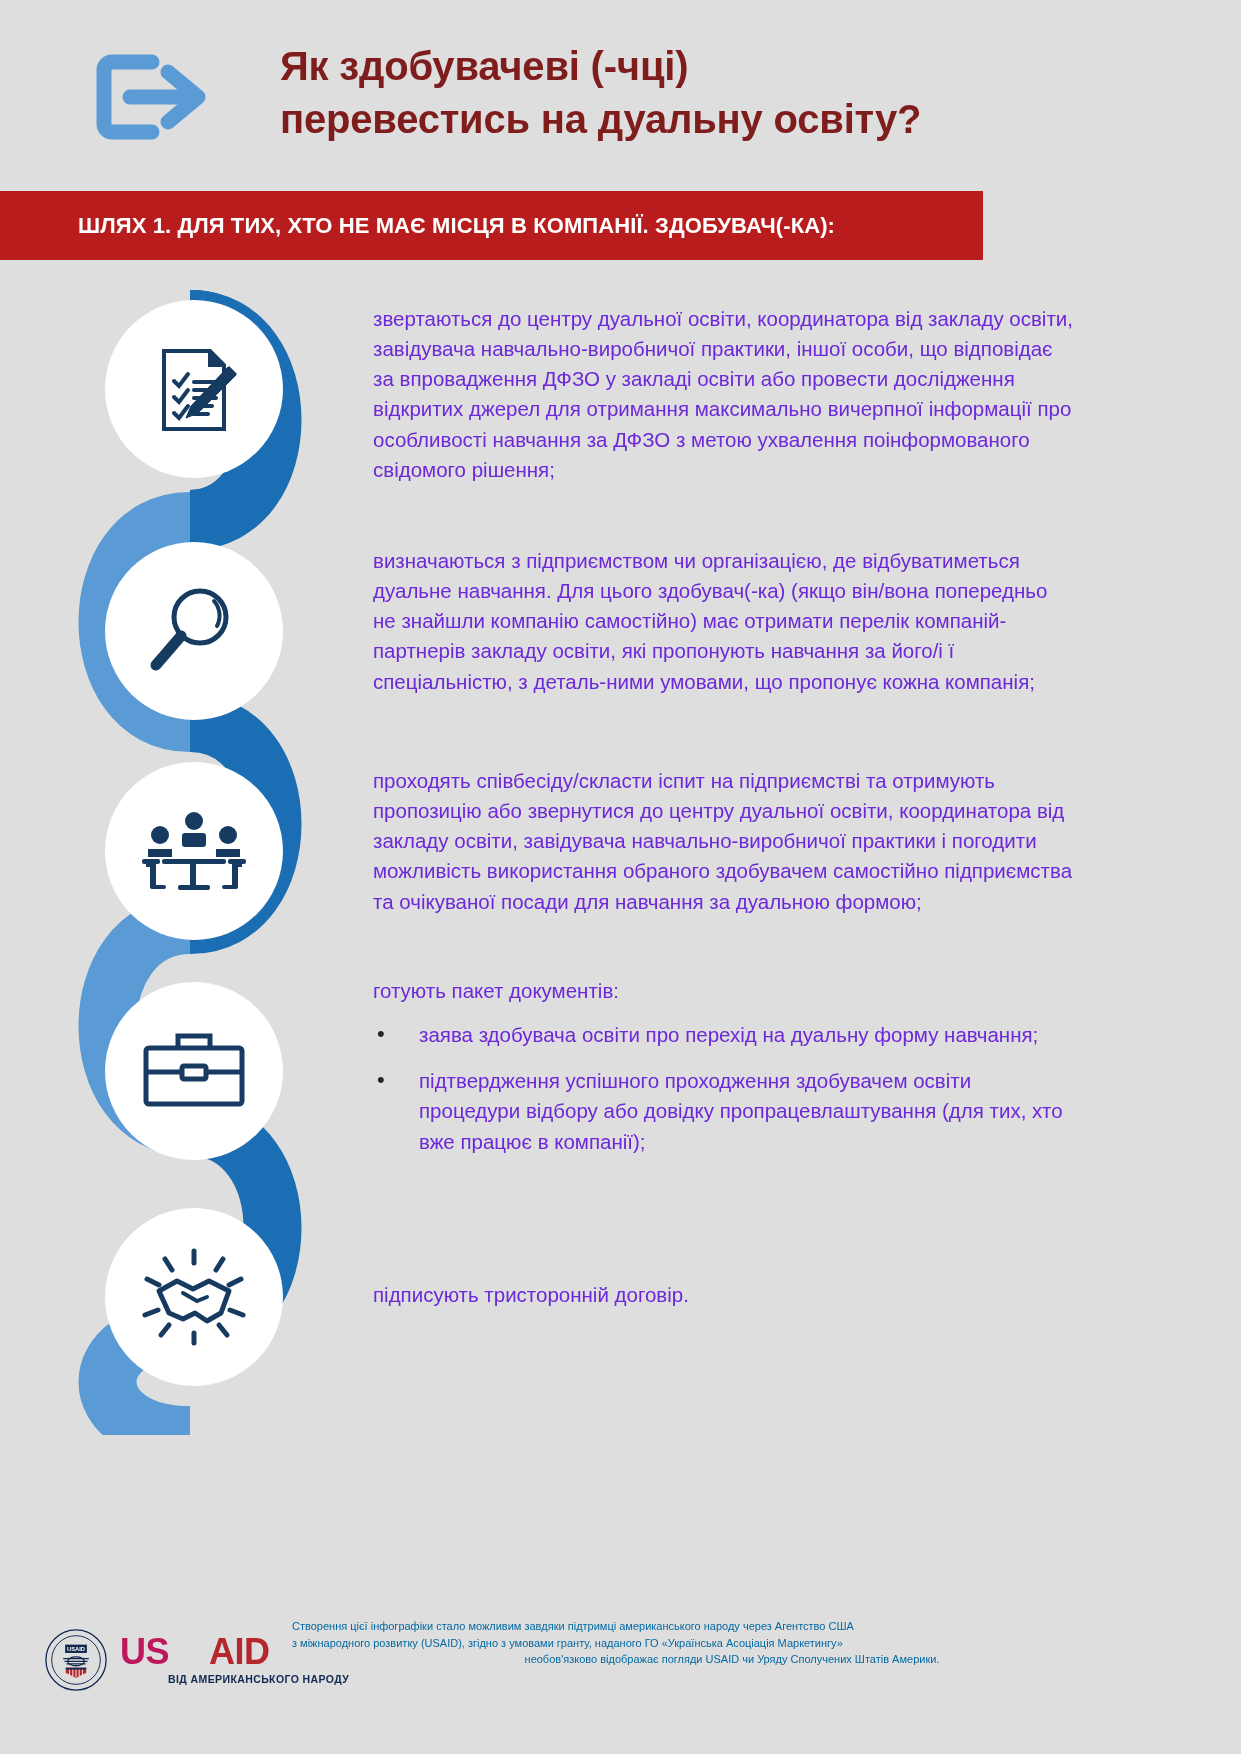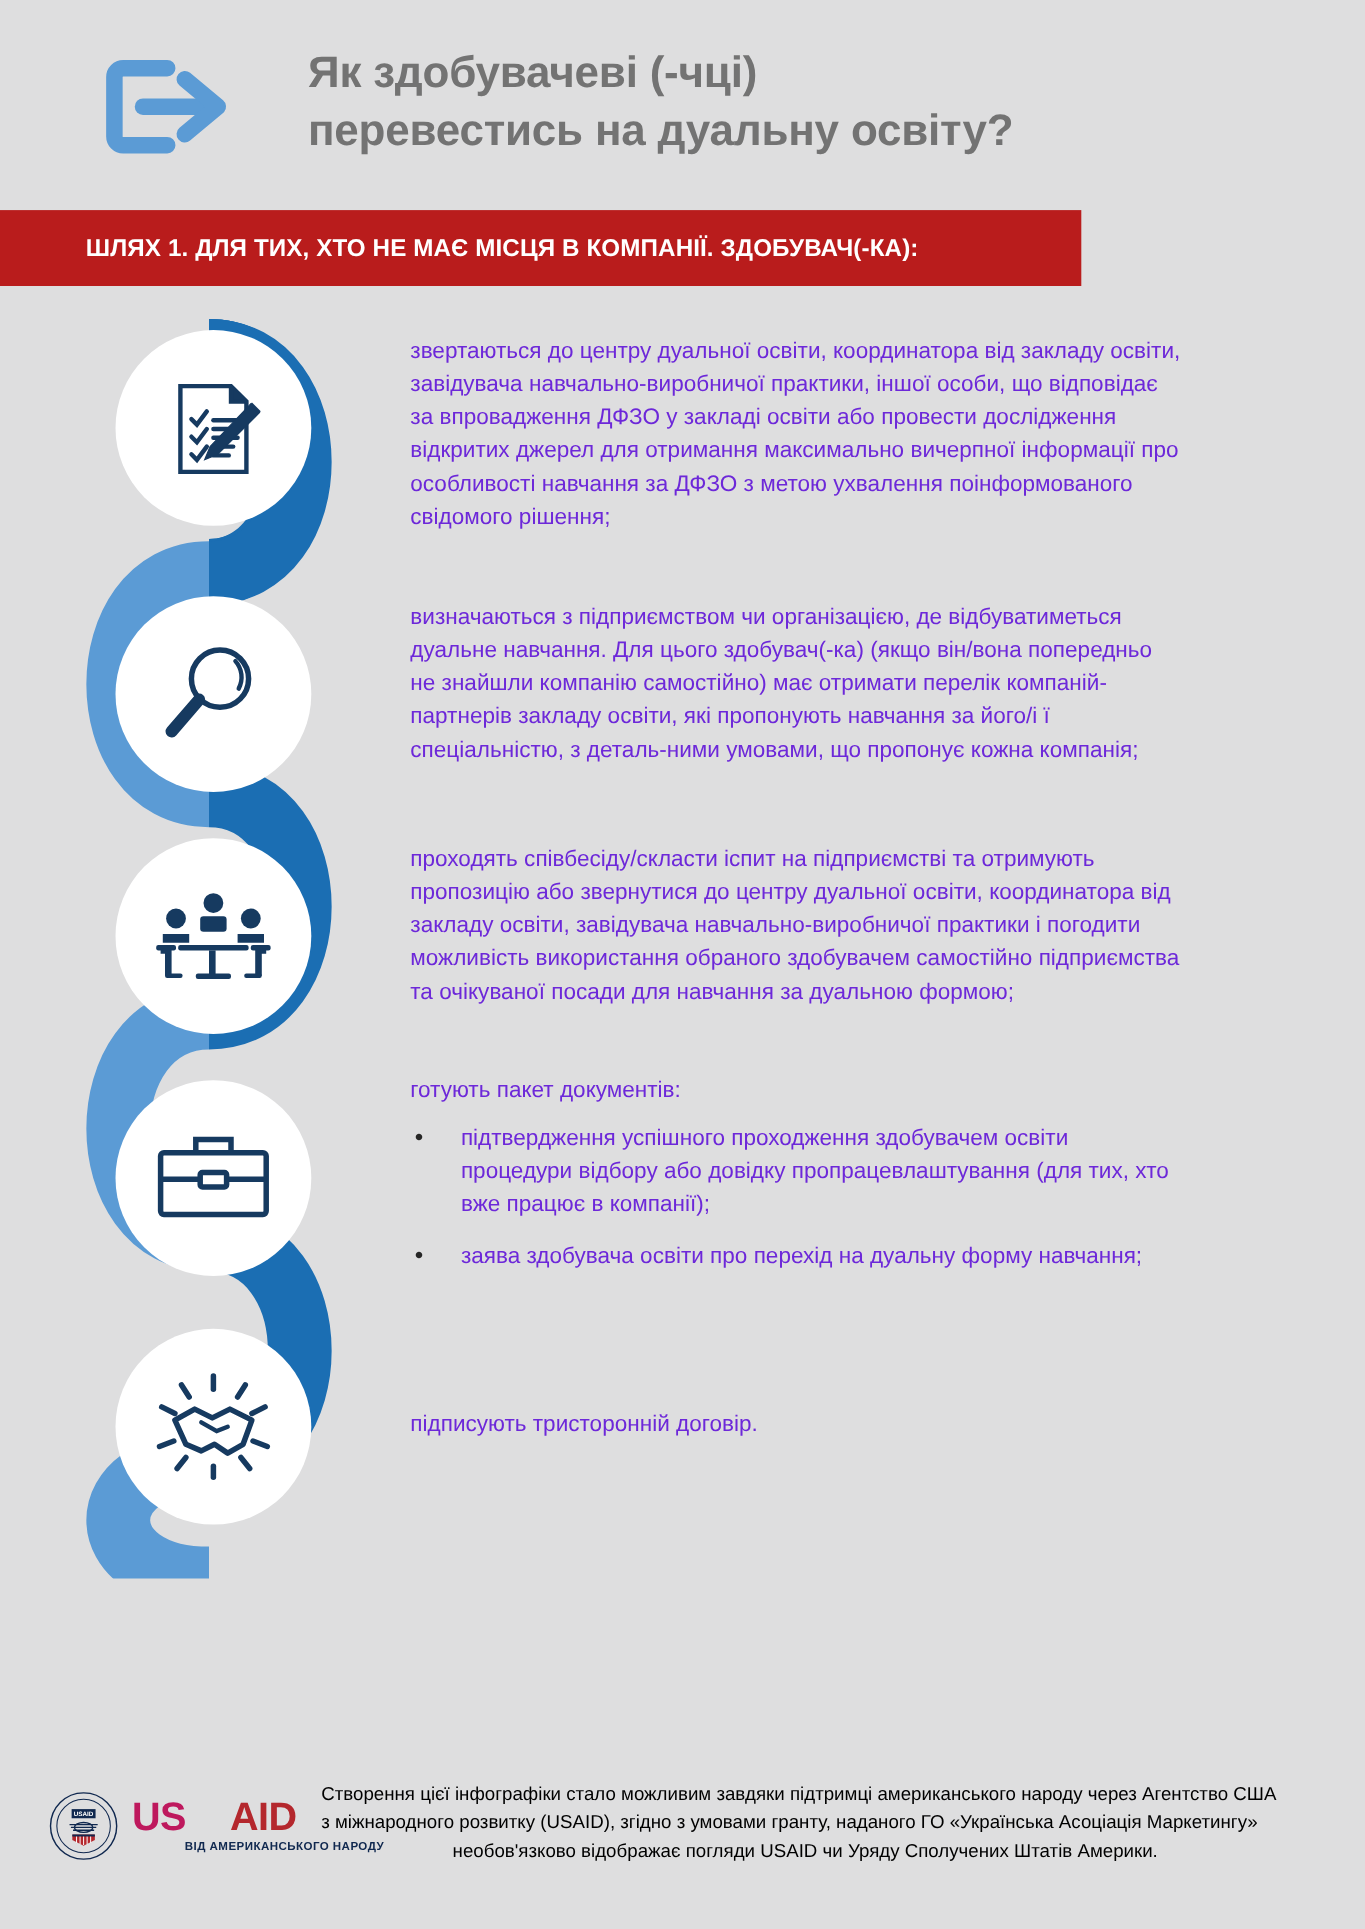--- a/index.html
+++ b/index.html
@@ -23,21 +23,21 @@
     width:1241px; height:187px;
     display:flex; align-items:center;
   }
   .header-icon{
     position:absolute; left:82px; top:52px;
     width:140px; height:90px;
   }
   .header-title{
     position:absolute; left:280px; top:40px;
     width:900px;
-    color:#737373;
+    color:#7f1d1d;
     font-size:40px;
     font-weight:bold;
     line-height:1.32;
     letter-spacing:-0.2px;
   }
   .header-title .line{ display:block; white-space:nowrap; }
 
   
   .band{
     position:absolute; left:0; top:191px;
@@ -126,23 +126,23 @@
   }
   .usaid-word .big .us{ color:#be185d; }
   .usaid-word .big .aid{ color:#b4272d;margin-left:40px; }
   .usaid-word .sub{
     font-size:10.5px; color:#10284f; font-weight:bold;
     letter-spacing:0.4px; margin-top:3px;padding-left:48px;
   }
   .footer-text{
     position:absolute; left:292px; top:18px;
     width:880px;
-    font-size:17px;
+    font-size:11px;
     line-height:1.52;
-    color:#000000;
+    color:#0369a1;
     text-align:justify;
   }
   .footer-text .fl{ display:block; }
   .footer-text .fl.last{ text-align:center; }
 </style>
 </head>
 <body>
 
 <div class="page">
 
@@ -253,24 +253,24 @@
           <path d="M40 24 V14 h32 v10" stroke-width="5"></path>
           <rect x="8" y="26" width="96" height="56" rx="3" stroke-width="5"></rect>
           <path d="M8 50 H104" stroke-width="5"></path>
           <rect x="44" y="44" width="24" height="13" rx="2" stroke-width="5" fill="#fff"></rect>
         </svg>
       </div>
       <div class="body" style="top:716px;">
         <p>готують пакет документів:</p>
         <ul>
           <li>
-            <span class="bt">підтвердження успішного проходження здобувачем освіти процедури відбору або довідку пропрацевлаштування (для тих, хто вже працює в компанії);</span>
+            <span class="bt">заява здобувача освіти про перехід на дуальну форму навчання;</span>
           </li>
           <li>
-            <span class="bt">заява здобувача освіти про перехід на дуальну форму навчання;</span>
+            <span class="bt">підтвердження успішного проходження здобувачем освіти процедури відбору або довідку пропрацевлаштування (для тих, хто вже працює в компанії);</span>
           </li>
         </ul>
       </div>
     </div>
 
     <div class="step">
       <div class="bubble" style="top:948px;">
         <svg width="118" height="108" viewBox="0 0 118 108" fill="none" stroke="#163a60">
           <g stroke-width="5" stroke-linecap="round">
             <path d="M59 8 V20"></path>

